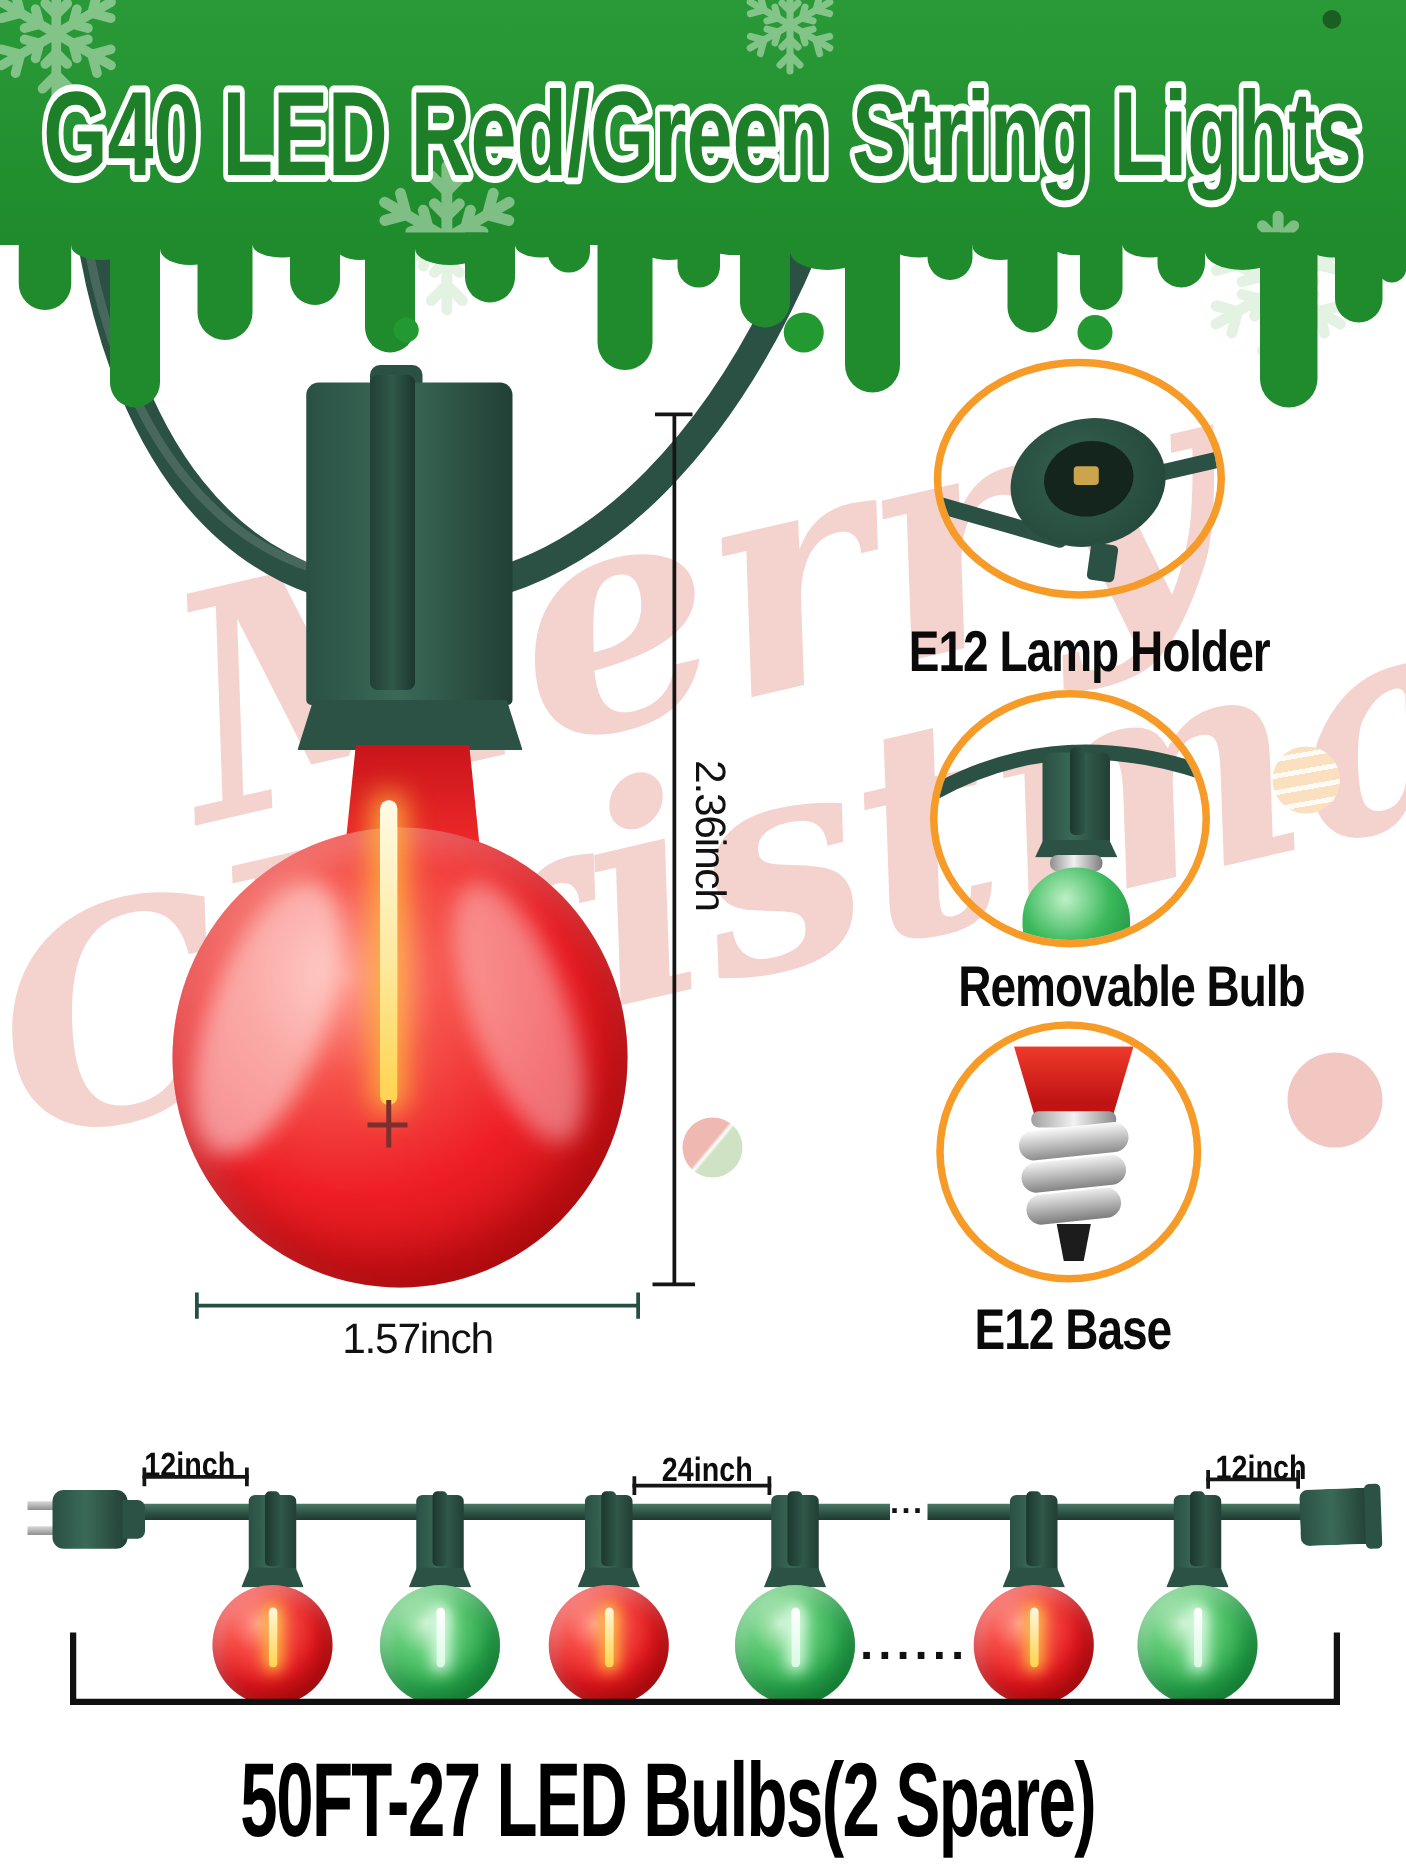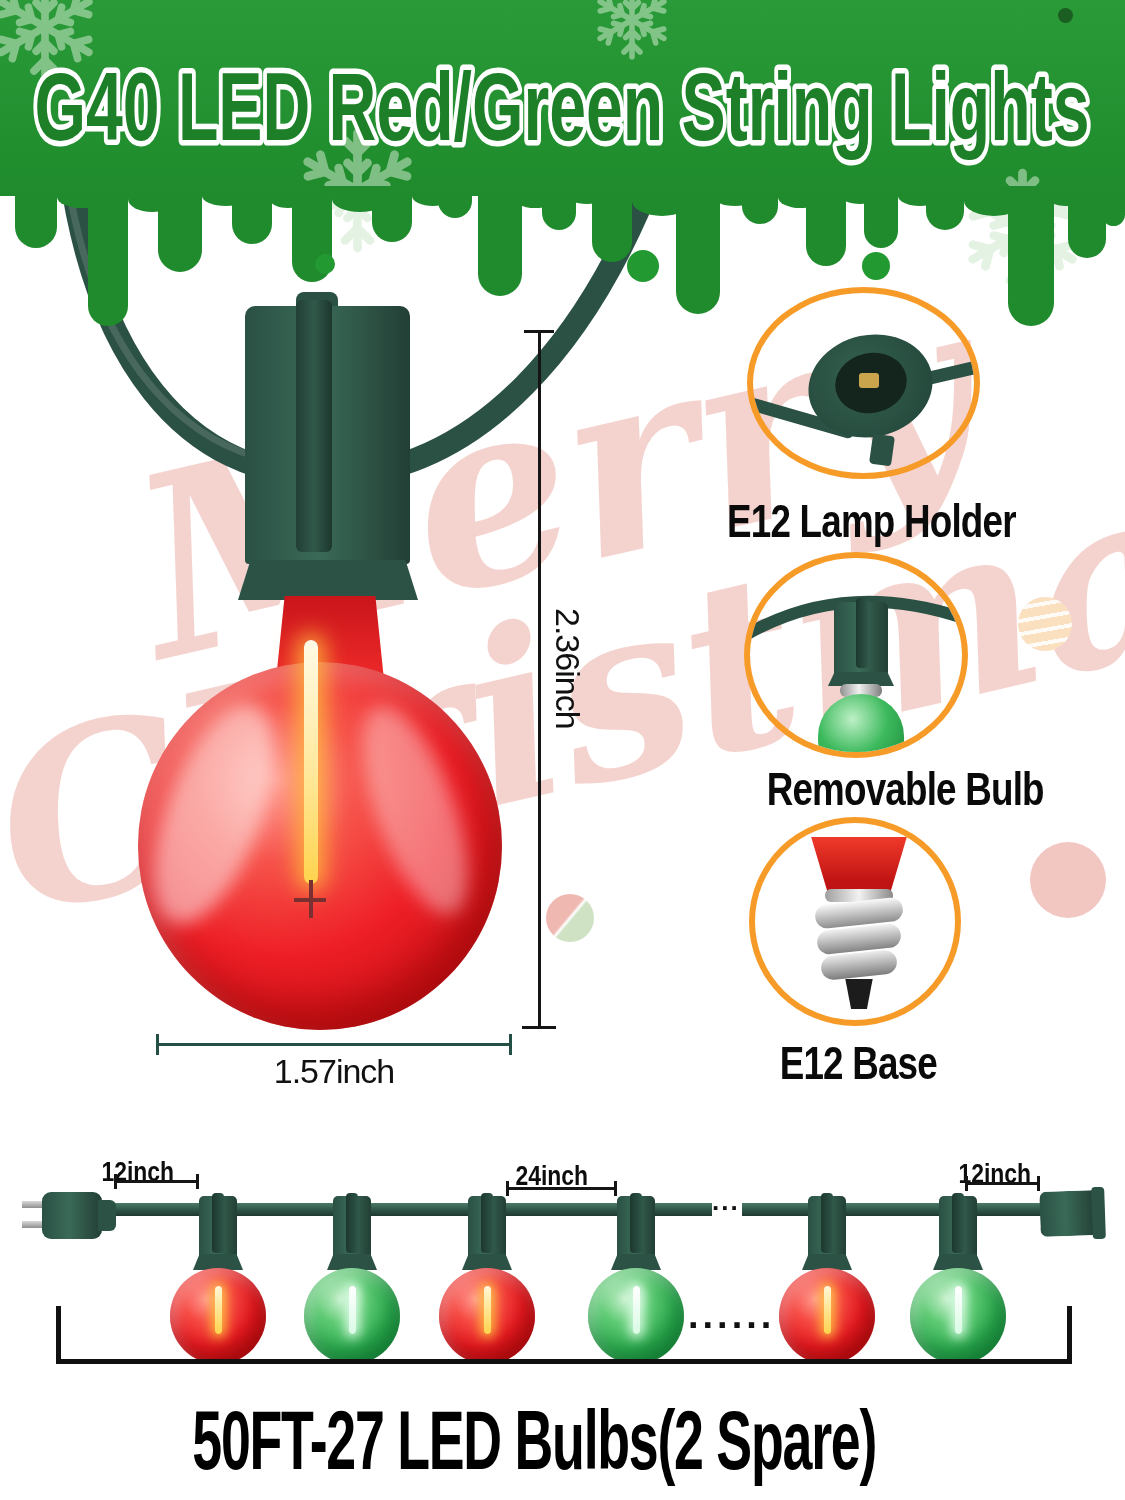--- a/index.html
+++ b/index.html
@@ -37,21 +37,21 @@
   .hl{position:absolute;background:rgba(255,255,255,.5);border-radius:50%;filter:blur(9px);}
   #m-fil{left:166px;top:640px;width:14px;height:244px;border-radius:7px;z-index:6;position:absolute;
          background:linear-gradient(180deg,#fffbe6 0%,#ffe89a 55%,#ffd34d 100%);
          box-shadow:0 0 22px 7px rgba(255,190,60,.85);}
   .fil-wire{position:absolute;background:#7a3030;z-index:6;}
 
   
   .dimline{position:absolute;background:#234f44;z-index:7;}
   .dimline-dark{position:absolute;background:#151515;z-index:7;}
   .dimlabel{position:absolute;color:#111;font-size:34px;z-index:7;letter-spacing:-1px;}
-  .dimlabel-sm{position:absolute;color:#0d0d0d;font-size:27px;font-weight:bold;z-index:7;text-align:left;}
+  .dimlabel-sm{position:absolute;color:#0d0d0d;font-size:27px;font-weight:bold;z-index:7;text-align:right;}
   .dimlabel-sm span{display:inline-block;transform:scaleX(.85);transform-origin:center;}
   #dim-v-label{writing-mode:vertical-rl;}
 
   
   .ring{position:absolute;border:6px solid #f79b28;border-radius:50%;z-index:5;overflow:hidden;background:transparent;}
   .ring .inner{position:absolute;left:0;top:0;width:100%;height:100%;}
   .detail-label{position:absolute;color:#0a0a0a;font-size:46px;font-weight:bold;z-index:6;text-align:center;white-space:nowrap;}
   .detail-label span{display:inline-block;transform:scaleX(.8);transform-origin:center;letter-spacing:-1px;}
   .wirebar{position:absolute;height:13px;background:#2b5044;border-radius:6px;}
 

